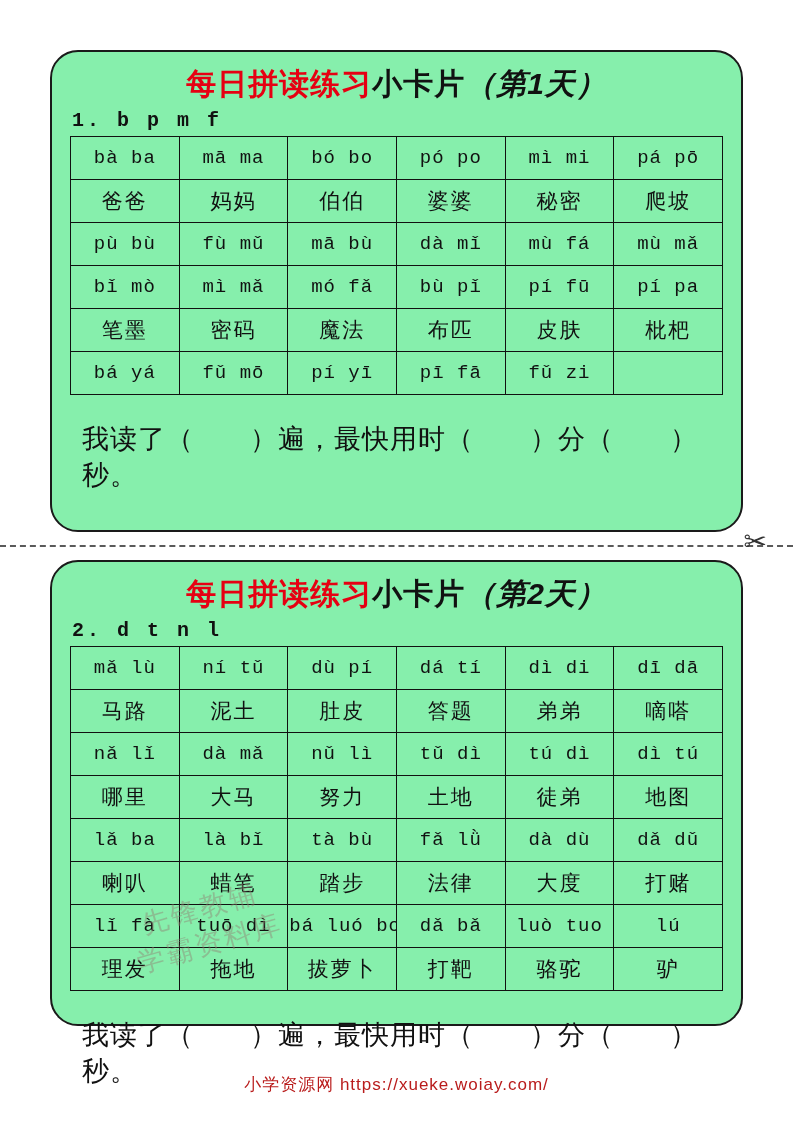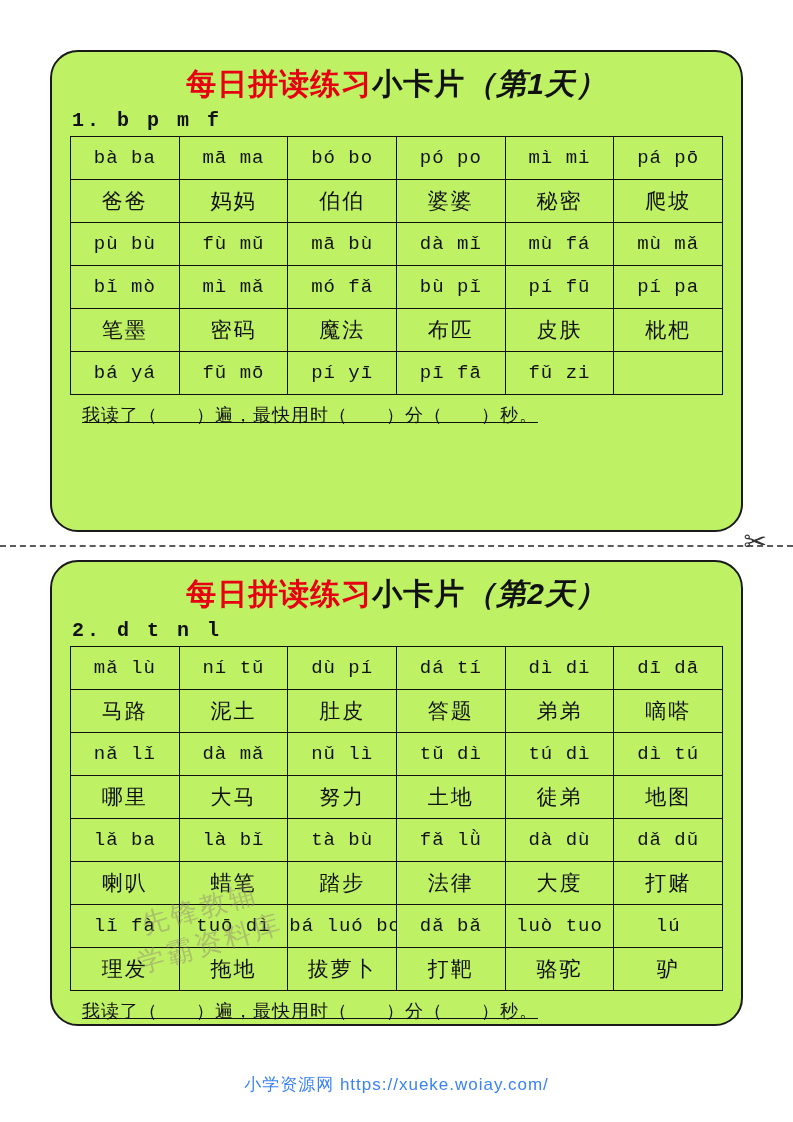--- a/index.html
+++ b/index.html
@@ -9,21 +9,21 @@
     position: relative;
     overflow: hidden;
     font-family: "Liberation Sans", sans-serif;
     color: #111;
   }
   .card {
     position: absolute;
     left: 50px; right: 50px;
     border: 2.5px solid #1a1a1a;
     border-radius: 28px;
-    background: #bef264;
+    background: #86efac;
     box-sizing: border-box;
     padding: 10px 18px 0 18px;
   }
   #card1 { top: 50px; height: 482px; }
   #card2 { top: 560px; height: 466px; }
 
   .card-title {
     margin: 2px 0 4px 0;
     text-align: center;
     font-size: 30px;
@@ -59,24 +59,23 @@
     font-family: Liberation Mono, monospace;
     font-size: 19px;
     letter-spacing: 1px;
   }
   tr.hanzi td {
     font-size: 21px;
     letter-spacing: 2px;
   }
 
   .card-footer {
-    font-size: 18px;
-    margin: 8px 0 0 12px;
-    letter-spacing: 1px;
-    text-decoration: underline;
+    font-size: 27px;
+    margin: 26px 0 0 12px;
+    letter-spacing: 1px;
   }
 
   .divider {
     position: absolute;
     top: 545px;
     left: 0; width: 100%;
     border-top: 2.5px dashed #5a5a5a;
   }
   .scissors {
     position: absolute;
@@ -98,21 +97,21 @@
     text-align: center;
     line-height: 1.35;
     pointer-events: none;
   }
 
   .page-footer {
     position: absolute;
     bottom: 26px;
     left: 0; width: 100%;
     text-align: center;
-    color: #3b82f6;
+    color: #b91c1c;
     font-size: 17px;
     letter-spacing: 1px;
   }
 </style>
 </head>
 <body>
 
 <section class="card" id="card1">
   <h1 class="card-title"><span class="title-red">每日拼读练习</span><span>小卡片</span><span class="title-day">（第1天）</span></h1>
   <div class="lesson">1. b p m f</div>

